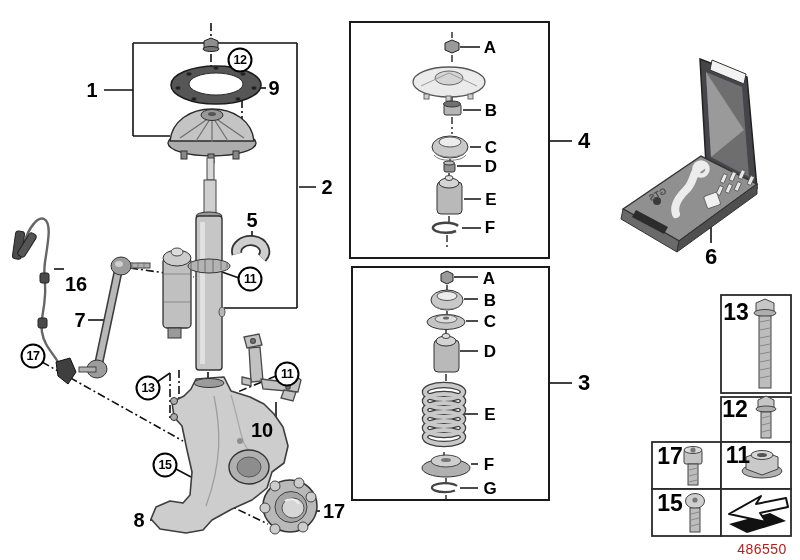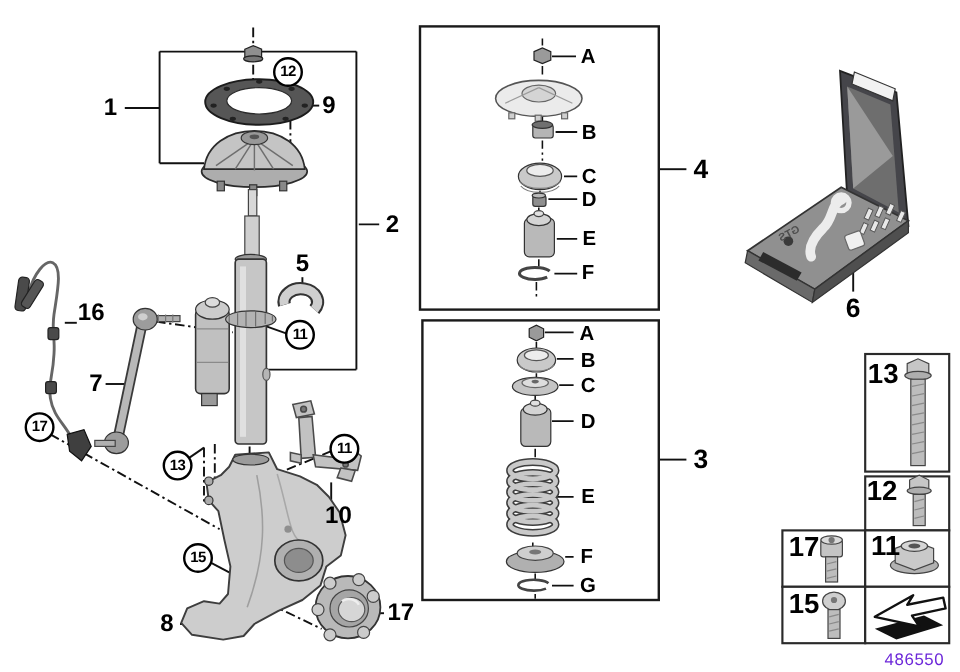--- a/index.html
+++ b/index.html
@@ -8,21 +8,21 @@
   #art{position:absolute;left:0;top:0;}
   .lbl{position:absolute;transform:translate(-50%,-50%);color:#000;
        font:bold 20px/1 "Liberation Sans",sans-serif;white-space:nowrap;}
   .lbl.letter{font-size:17px;}
   .lbl.cellnum{font-size:23px;}
   .lbl.boxnum{font-size:22px;}
   .circled{position:absolute;transform:translate(-50%,-50%);width:21px;height:21px;
        border:2px solid #000;border-radius:50%;background:#fff;color:#000;
        font:bold 12.5px/21px "Liberation Sans",sans-serif;text-align:center;
        letter-spacing:-0.5px;}
-  .pn{position:absolute;transform:translate(-50%,-50%);color:#6d28d9;
+  .pn{position:absolute;transform:translate(-50%,-50%);color:#b91c1c;
        font:14px/1 "Liberation Sans",sans-serif;letter-spacing:0.5px;}
 </style>
 </head>
 <body>
 
 <div id="stage">
 
 <svg id="art" width="800" height="560" viewBox="0 0 800 560">
 
   <g stroke="#111" stroke-width="1.6" fill="none">
@@ -352,23 +352,23 @@
       <polygon points="729,524 770,513 786,521 747,533" fill="#111"></polygon>
       <polygon points="786,498 756,504 761,496 729,514 766,522 760,513 788,507" fill="#fff" stroke="#111" stroke-width="2" stroke-linejoin="round"></polygon>
     </g>
   </g>
 </svg>
 
 <div class="lbl" style="left:92px;top:90px">1</div>
 <div class="lbl" style="left:274px;top:88px">9</div>
 <div class="lbl" style="left:327px;top:187px">2</div>
 <div class="lbl" style="left:252px;top:220px">5</div>
-<div class="lbl" style="left:76px;top:261px">16</div>
+<div class="lbl" style="left:76px;top:284px">16</div>
 <div class="lbl" style="left:80px;top:320px">7</div>
-<div class="lbl" style="left:282px;top:430px">10</div>
+<div class="lbl" style="left:262px;top:430px">10</div>
 <div class="lbl" style="left:139px;top:520px">8</div>
 <div class="lbl" style="left:334px;top:511px">17</div>
 <div class="lbl boxnum" style="left:584px;top:141px">4</div>
 <div class="lbl boxnum" style="left:584px;top:383px">3</div>
 <div class="lbl boxnum" style="left:711px;top:257px">6</div>
 
 <div class="circled" style="left:240px;top:60px">12</div>
 <div class="circled" style="left:250px;top:279px">11</div>
 <div class="circled" style="left:287px;top:374px">11</div>
 <div class="circled" style="left:148px;top:388px">13</div>

